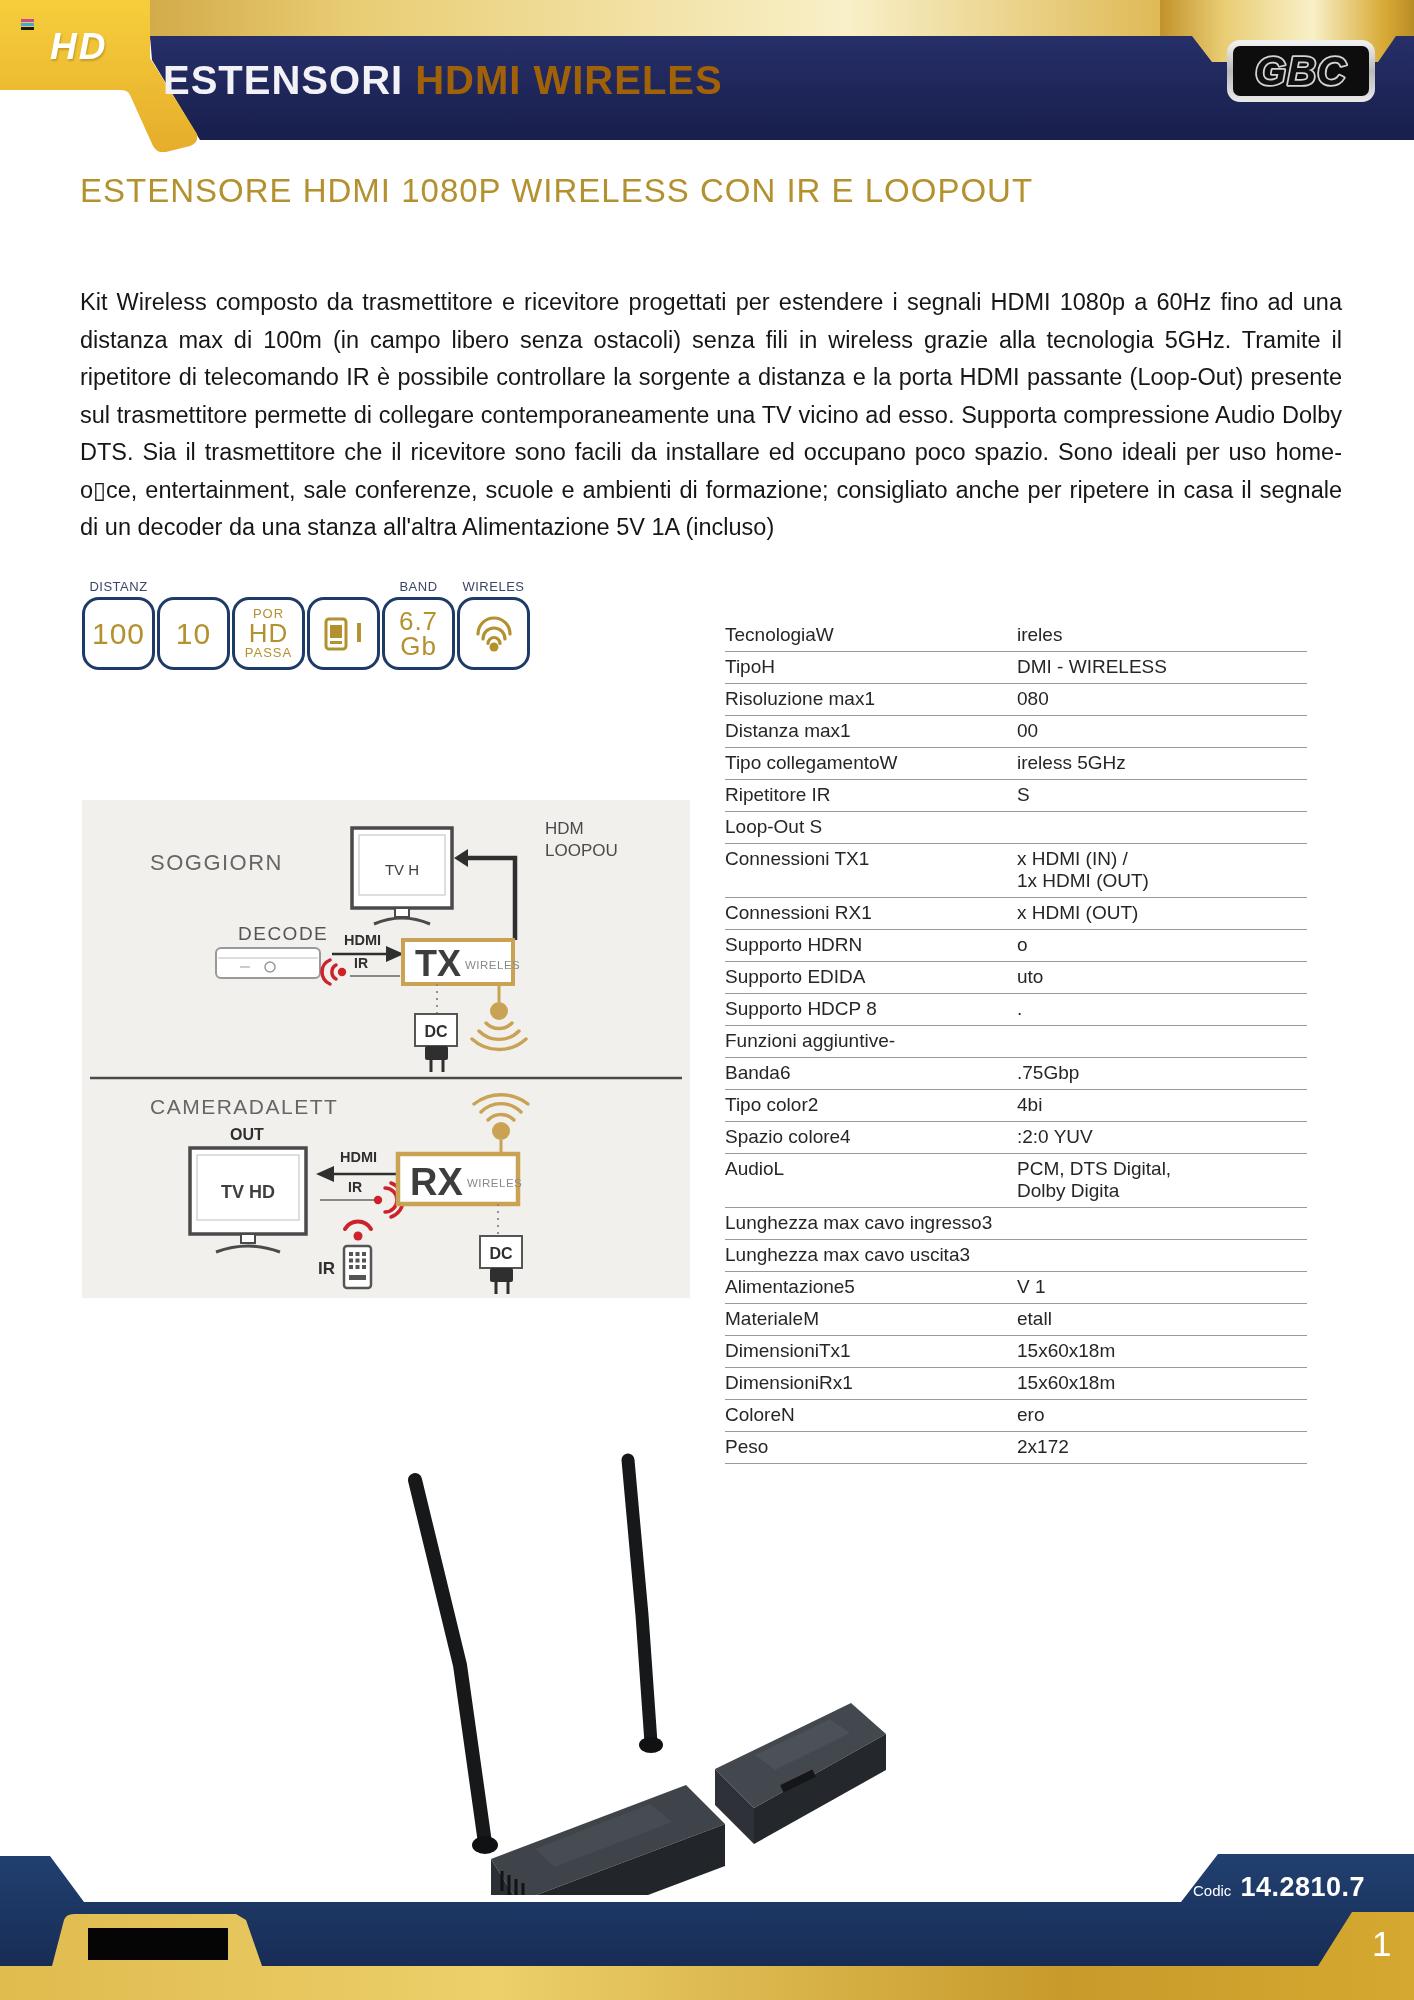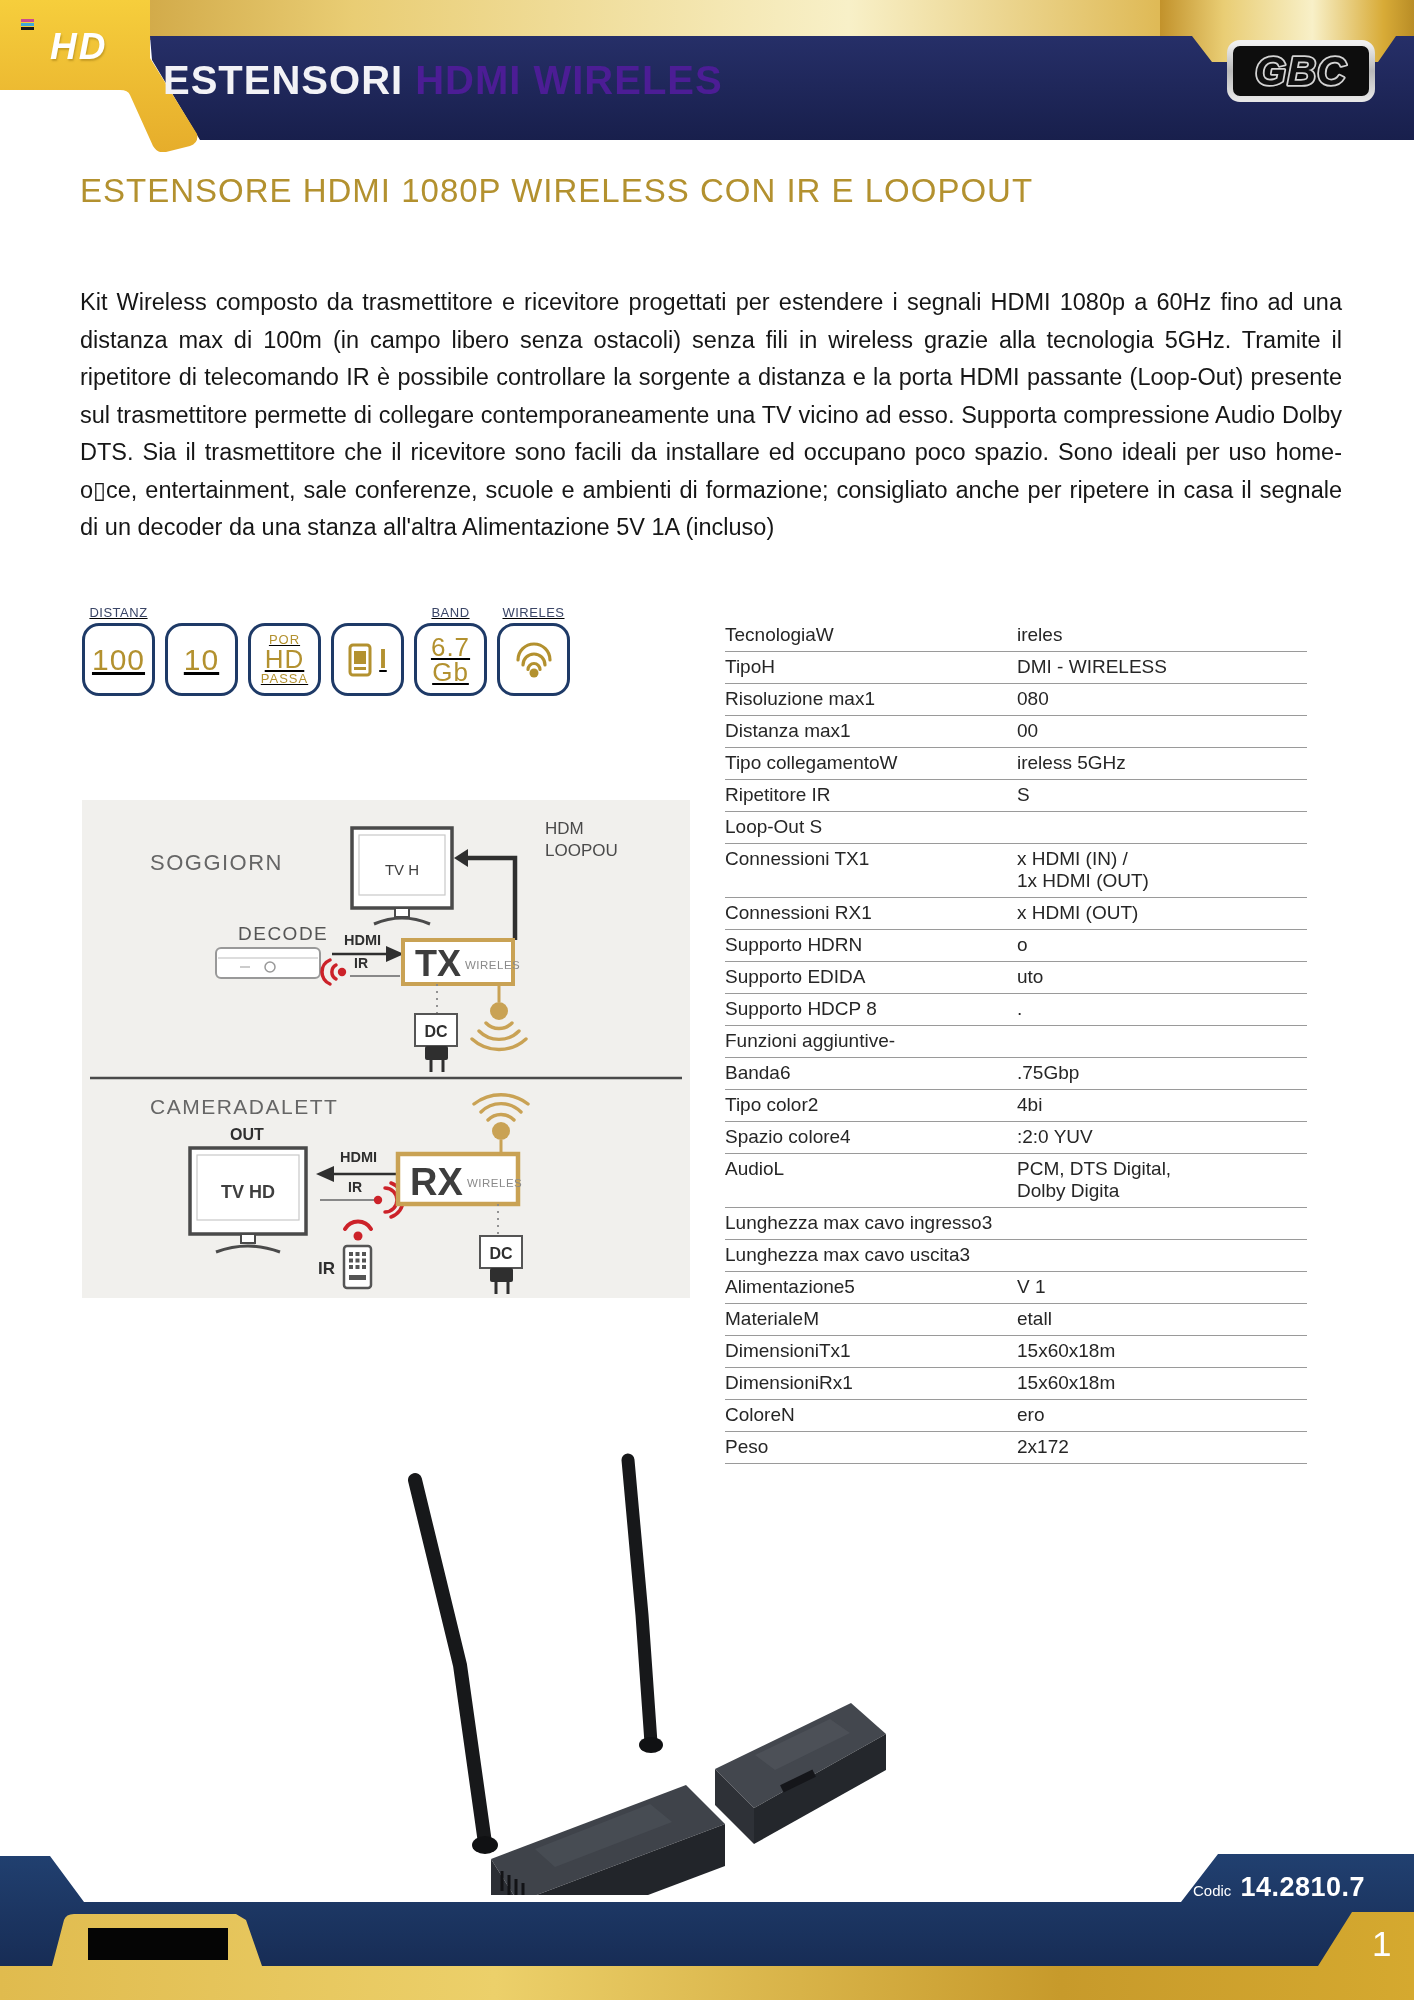--- a/index.html
+++ b/index.html
@@ -8,29 +8,29 @@
   svg text{font-family:"Liberation Sans",sans-serif;}
 
   
   .hdr-svg{position:absolute;left:0;top:0;}
   .hd-logo{position:absolute;left:50px;top:26px;font-size:37px;font-weight:bold;font-style:italic;
            color:#ffffff;letter-spacing:2px;text-shadow:1px 2px 2px rgba(120,90,0,.35);}
   .color-bars{position:absolute;left:21px;top:19px;width:13px;}
   .color-bars div{height:3px;margin-bottom:1px;}
   .banner-title{position:absolute;left:163px;top:58px;font-size:40px;font-weight:bold;letter-spacing:1px;white-space:nowrap;}
   .banner-title .t-white{color:#f2f2f6;}
-  .banner-title .t-gold{color:#4c1d95;margin-left:12px;margin-top:42px;}
+  .banner-title .t-gold{color:#a16207;margin-left:12px;margin-top:42px;}
 
   
   .page-title{position:absolute;left:80px;top:172px;font-size:33px;color:#b3912f;letter-spacing:1px;white-space:nowrap;text-align:center;}
   .page-body{position:absolute;left:80px;top:284px;width:1262px;font-size:23.5px;line-height:37.5px;
              color:#161616;text-align:justify;}
 
   
-  .badges{position:absolute;left:82px;top:605px;display:flex;gap:10px;text-decoration:underline;}
+  .badges{position:absolute;left:82px;top:579px;display:flex;gap:2px;}
   .badge-wrap{width:73px;display:flex;flex-direction:column;align-items:center;}
   .badge-label{height:18px;font-size:13px;color:#3a4566;letter-spacing:.5px;white-space:nowrap;}
   .badge-box{width:73px;height:73px;border:3.5px solid #1e3a67;border-radius:17px;background:#fff;
              box-sizing:border-box;display:flex;flex-direction:column;align-items:center;justify-content:center;
              color:#b3912f;}
   .badge-big{font-size:30px;letter-spacing:1px;}
   .badge-sm{font-size:13px;letter-spacing:1px;line-height:14px;}
   .badge-md{font-size:26px;line-height:25px;letter-spacing:1px;}
   .badge-hdmi{display:flex;align-items:center;gap:5px;}
   .badge-hdmi .i-bar{font-size:27px;font-weight:bold;color:#b3912f;}

